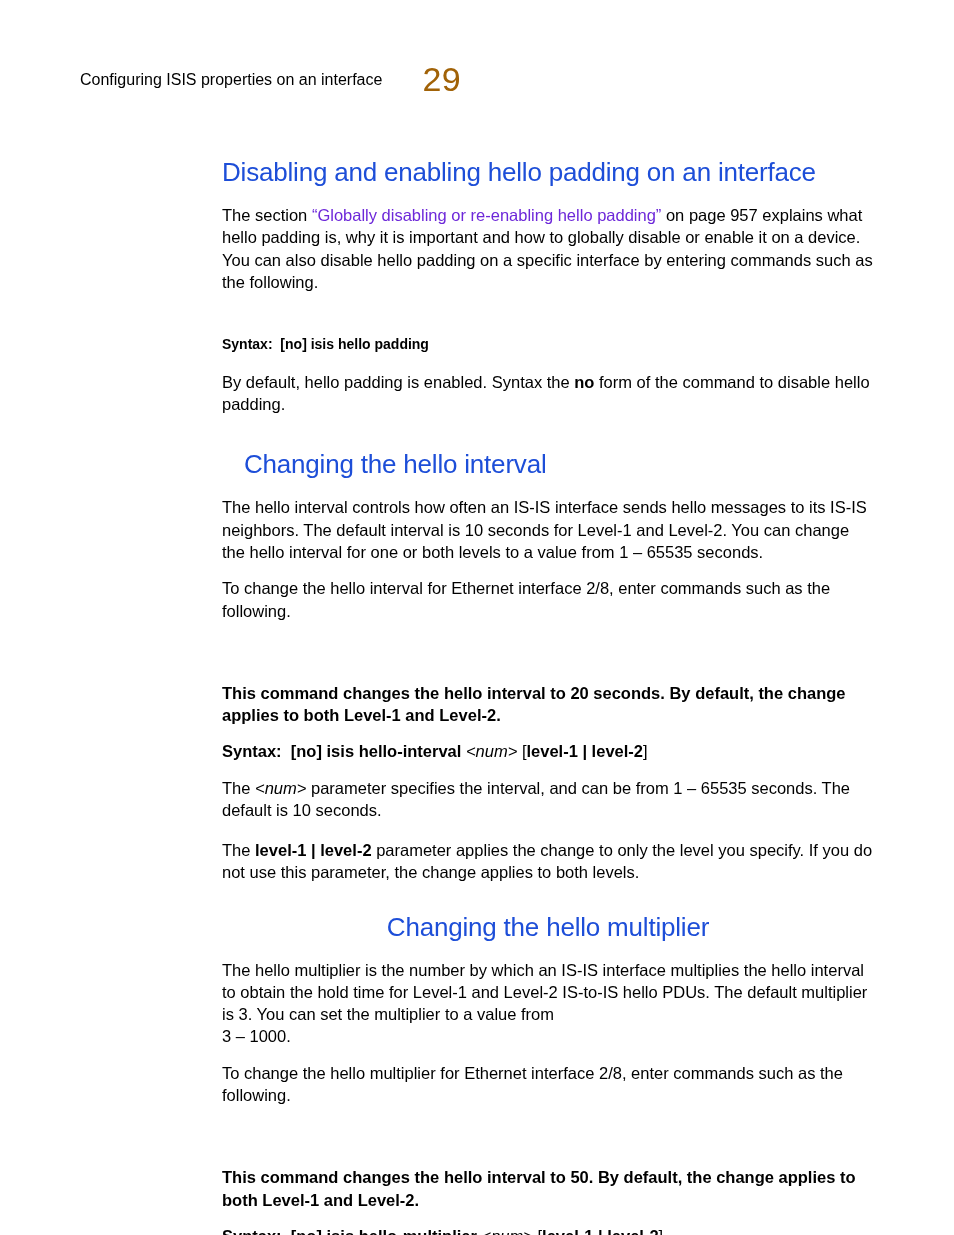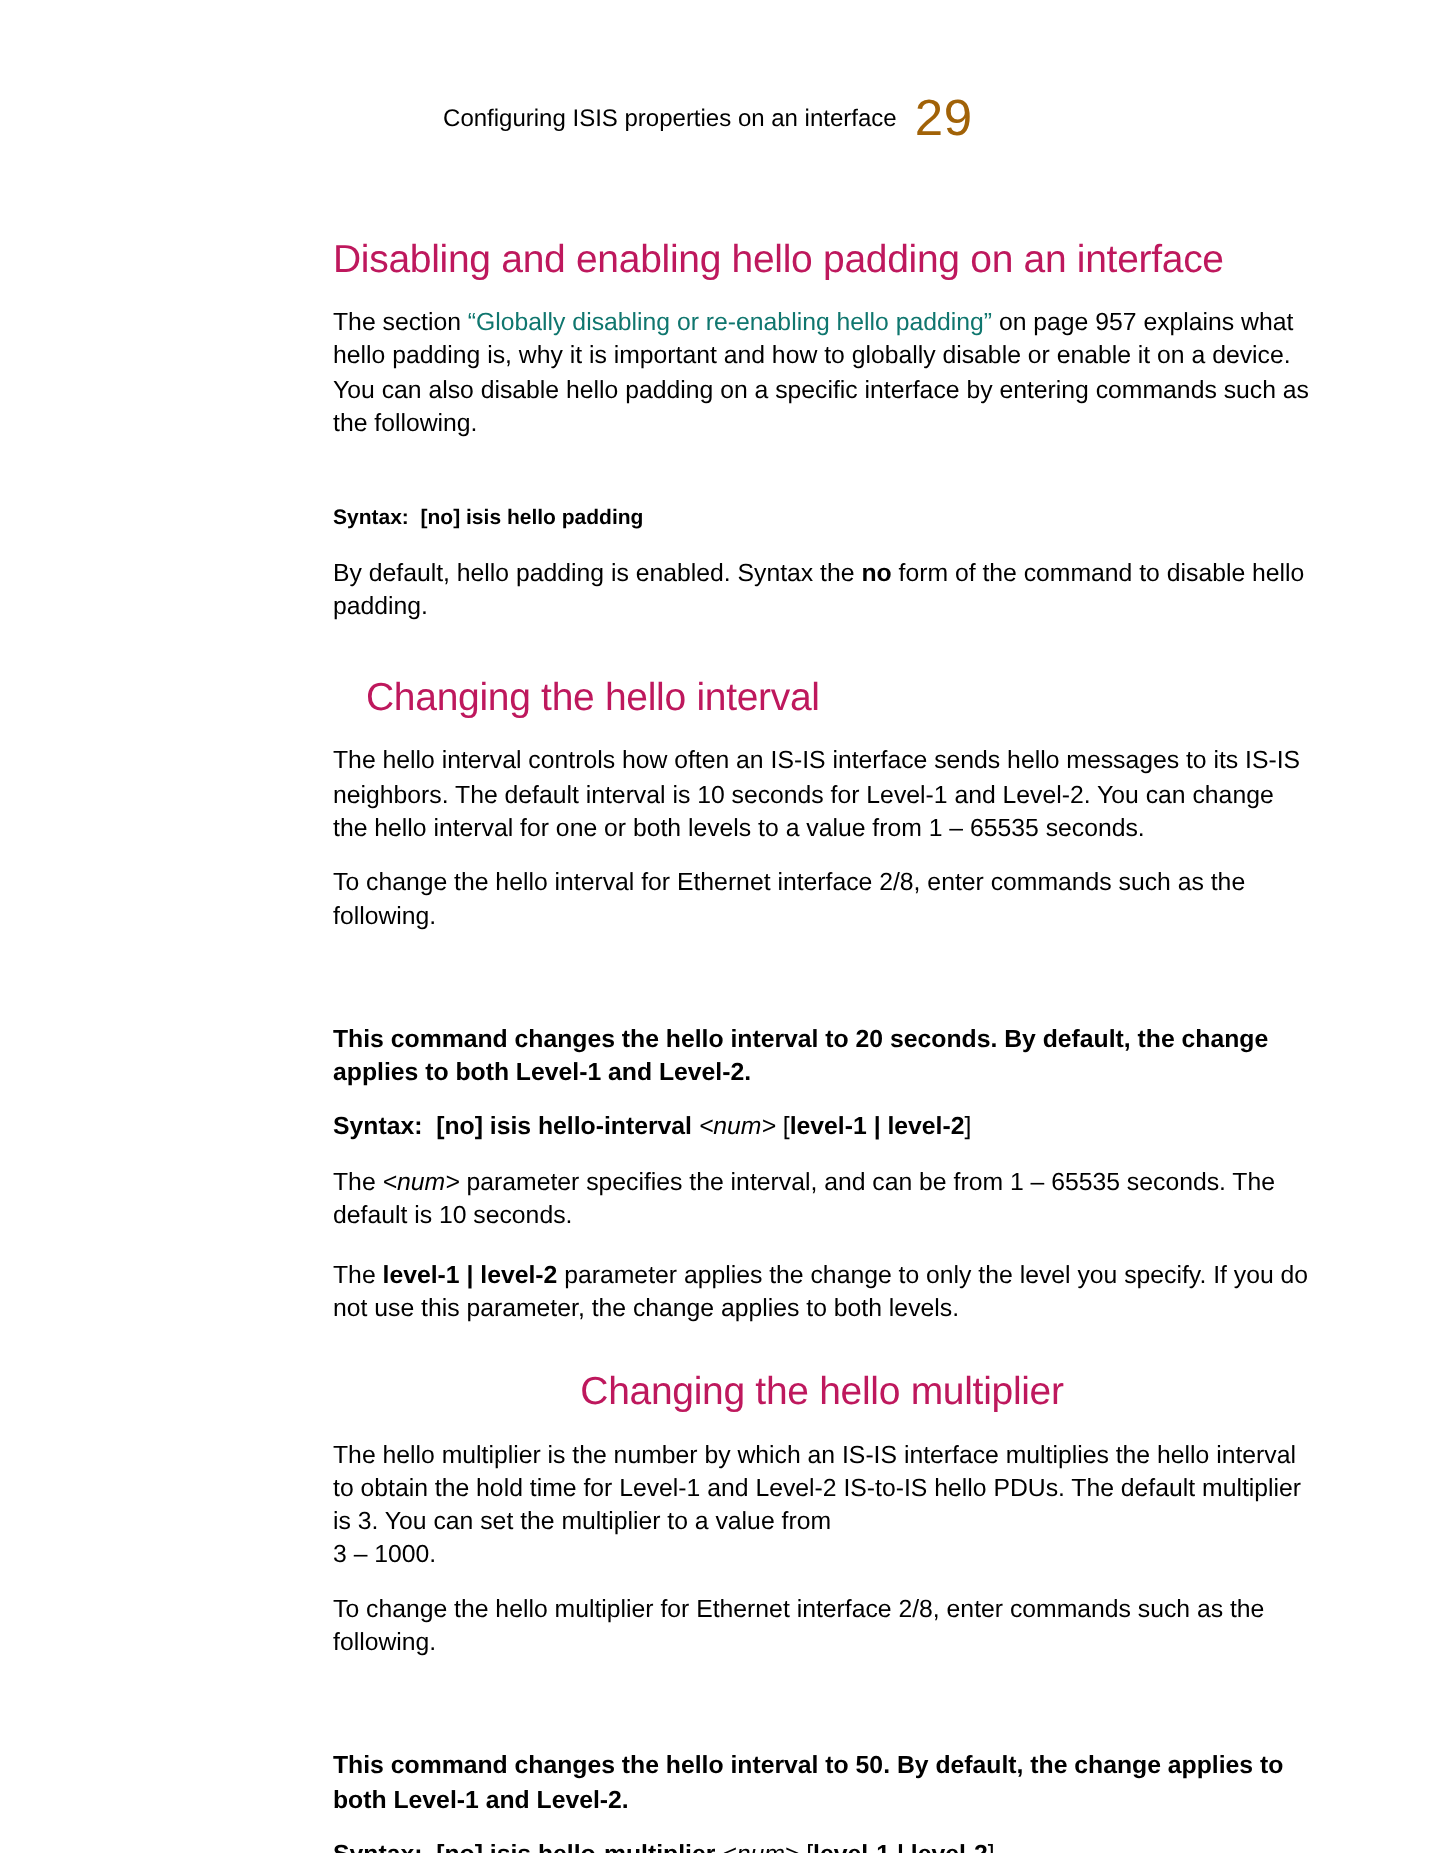--- a/index.html
+++ b/index.html
@@ -10,52 +10,52 @@
   }
   .page {
     width: 954px;
     min-height: 1235px;
     box-sizing: border-box;
     padding: 60px 80px 80px 80px;
     position: relative;
   }
   .runhead {
     display: flex;
-    justify-content: center;
+    justify-content: flex-start;
     align-items: center;
-    gap: 12px;
+    gap: 40px;
     padding-right: 10px;
     margin-bottom: 58px;
   }
   .chapternum {
     font-size: 34px;
     font-weight: 400;
     letter-spacing: 0.5px;
     color: #a16207;
   }
   .content {
     padding-left: 142px;
     padding-right: 0;
   }
   h2 {
     font-family: Arial, Helvetica, sans-serif;
     font-weight: 400;
     font-size: 26px;
     margin: 0 0 16px 0;
     font-stretch: condensed;
     letter-spacing: -0.2px;
-    color: #be185d;
+    color: #1d4ed8;
   }
   p {
     font-size: 16.5px;
     line-height: 1.35;
     margin: 0 0 18px 0;
   }
   .link {
-    color: #0f766e;
+    color: #6d28d9;
     text-decoration: none;
   }
   .bold { font-weight: bold; }
   .ital { font-style: italic; }
   .syntax-line {
     font-size: 14px;
     line-height: 1.35;
     margin: 42px 0 17px 0;
   }
   .syntax-line2 {

